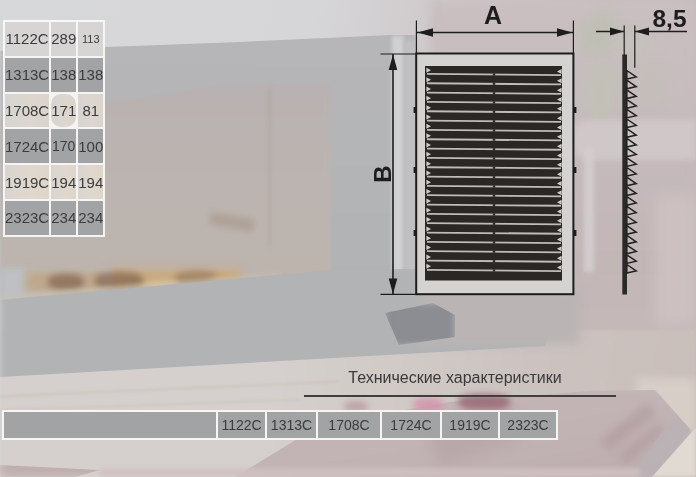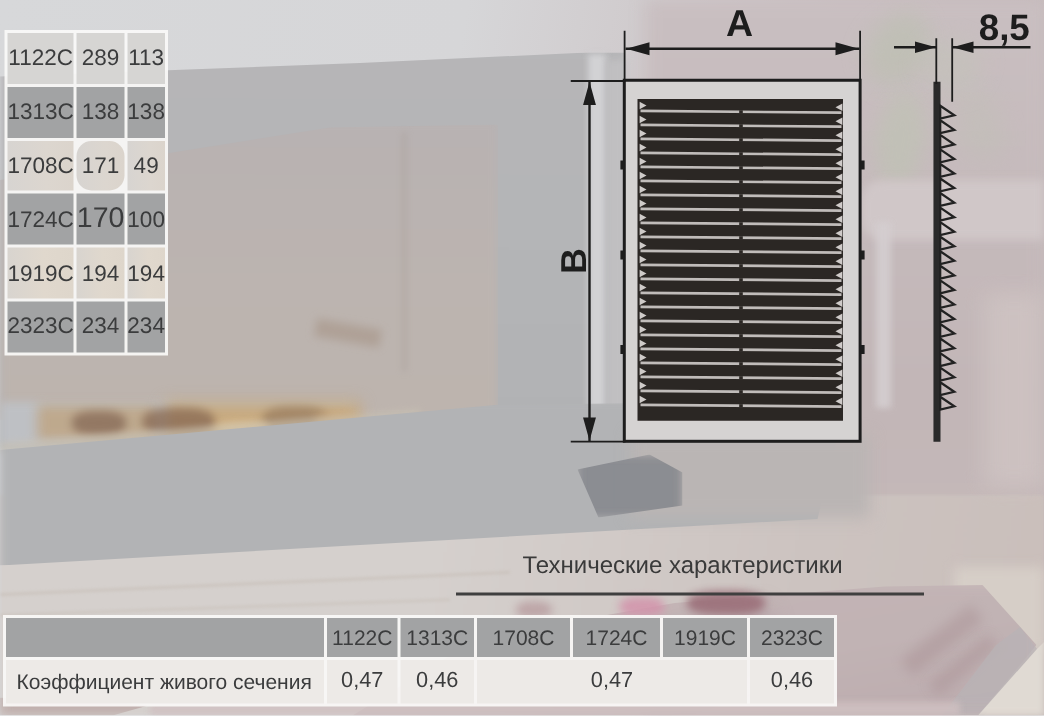--- a/index.html
+++ b/index.html
@@ -91,35 +91,35 @@
   <div class="abs" style="left:344px;top:401px;width:24px;height:11px;background:#b08d92;border-radius:40%;filter:blur(3px);opacity:.6;"></div>
 
   <div class="abs" style="left:100px;top:468px;width:540px;height:9px;background:#cfc0c1;filter:blur(2px);opacity:.85;"></div>
  </div>
 
   <table class="abs" style="left:3px;top:20px;">
     <tbody>
     <tr style="height:33.8px;">
           <td class="lt" style="font-size:15px;">1122С</td>
           <td class="lt" style="font-size:15px;">289</td>
-          <td class="lt" style="font-size:15px;">113</td>
+          <td class="lt" style="font-size:11px;">113</td>
         </tr>
     <tr style="height:33.8px;">
           <td class="g" style="font-size:15px;">1313С</td>
           <td class="g" style="font-size:15px;">138</td>
           <td class="g" style="font-size:15px;">138</td>
         </tr>
     <tr style="height:33.8px;">
           <td class="lt2" style="font-size:15px;">1708С</td>
           <td class="lt2" style="font-size:15px;border-radius:10px;">171</td>
-          <td class="lt2" style="font-size:15px;">49</td>
+          <td class="lt2" style="font-size:15px;">81</td>
         </tr>
     <tr style="height:33.8px;">
           <td class="g" style="font-size:15px;">1724С</td>
-          <td class="g" style="font-size:19px;">170</td>
+          <td class="g" style="font-size:14px;">170</td>
           <td class="g" style="font-size:15px;">100</td>
         </tr>
     <tr style="height:33.8px;">
           <td class="lt3" style="font-size:15px;">1919С</td>
           <td class="lt3" style="font-size:15px;">194</td>
           <td class="lt3" style="font-size:15px;">194</td>
         </tr>
     <tr style="height:33.8px;">
           <td class="g" style="font-size:15px;">2323С</td>
           <td class="g" style="font-size:15px;">234</td>
@@ -293,23 +293,16 @@
     <tbody>
         <tr style="height:25.5px;">
       <td class="g" style="width:212px;"></td>
       <td class="g" style="width:47px;font-size:14px;">1122С</td>
       <td class="g" style="width:49px;font-size:14px;">1313С</td>
       <td class="g" style="width:62px;font-size:14px;">1708С</td>
       <td class="g" style="width:58px;font-size:14px;">1724С</td>
       <td class="g" style="width:56px;font-size:14px;">1919С</td>
       <td class="g" style="width:56px;font-size:14px;">2323С</td>
     </tr>
-    <tr style="height:29px;">
-      <td class="lb" style="font-size:14px;text-align:left;padding-left:7px;">Коэффициент живого сечения</td>
-      <td class="lb" style="font-size:14.5px;">0,47</td>
-      <td class="lb" style="font-size:14.5px;">0,46</td>
-      <td class="lb" colspan="3" style="font-size:14.5px;">0,47</td>
-      <td class="lb" style="font-size:14.5px;">0,46</td>
-    </tr>
   </tbody>
     </table>
 
 </div>
 
 </body></html>

